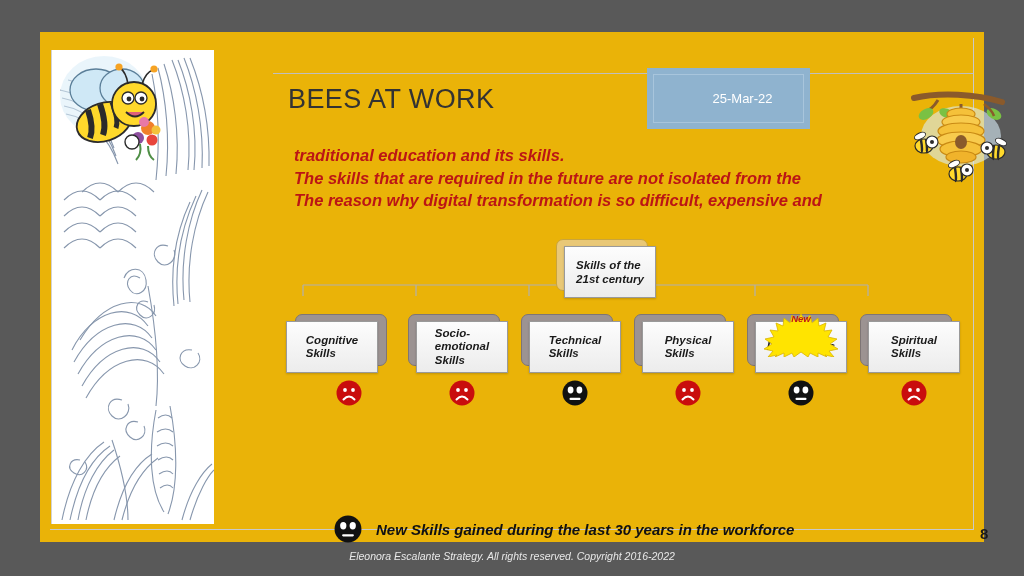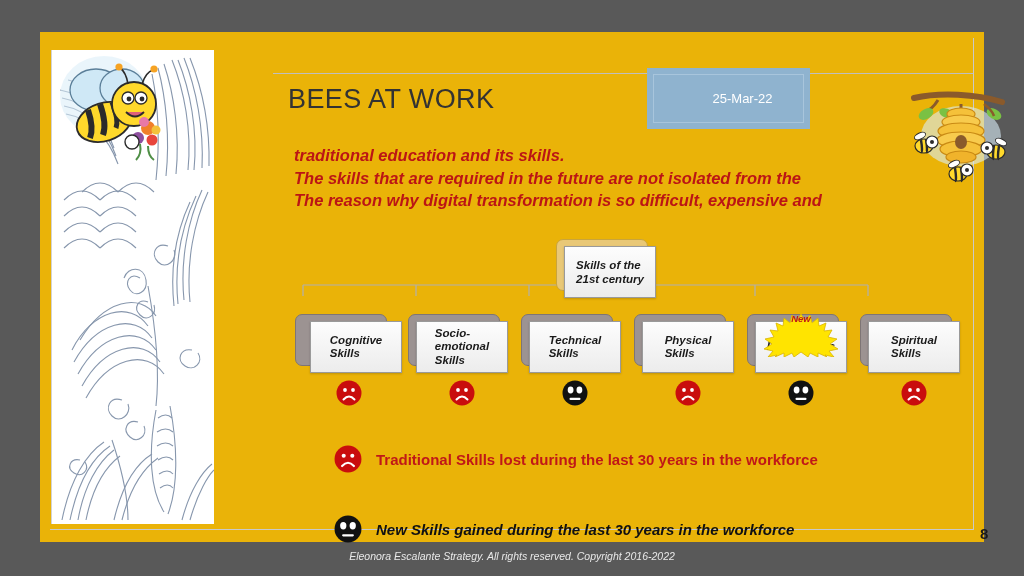--- a/index.html
+++ b/index.html
@@ -385,21 +385,21 @@
 
     <div class="card-shadow" style="left:516px; top:207px; width:92px; height:52px; background:#e9c877; border:1px solid #c9a43c;"></div>
     <div class="card node-root" style="left:524px; top:214px;">
       <div>
         <div>Skills of the</div>
         <div>21st century</div>
       </div>
     </div>
 
     <div class="card-shadow" style="left:255px; top:282px; width:92px; height:52px; background:#9c9392; border:1px solid #7e7575;"></div>
-    <div class="card node-skill" style="left:270px; top:289px;">
+    <div class="card node-skill" style="left:246px; top:289px;">
       <div>
         <div>Cognitive</div>
         <div>Skills</div>
       </div>
     </div>
 
     <div class="card-shadow" style="left:368px; top:282px; width:92px; height:52px; background:#9c9392; border:1px solid #7e7575;"></div>
     <div class="card node-skill" style="left:376px; top:289px;">
       <div>
         <div>Socio-</div>
@@ -473,31 +473,20 @@
       <ellipse cx="17.4" cy="10" rx="2.9" ry="3.4" fill="#ffffff"></ellipse>
       <rect x="7.5" y="17.8" width="11" height="2.1" rx="1" fill="#ffffff"></rect>
     </svg>
     <svg class="face" style="left:861px; top:348px;" viewBox="0 0 26 26">
       <circle cx="13" cy="13" r="12.5" fill="#c90d0d"></circle>
       <circle cx="9" cy="10" r="1.9" fill="#ffffff"></circle>
       <circle cx="17" cy="10" r="1.9" fill="#ffffff"></circle>
       <path d="M7.5 19.5 q5.5 -6 11 0" stroke="#ffffff" stroke-width="2" fill="none" stroke-linecap="round"></path>
     </svg>
 
-    <div class="legend-row legend-sad" style="left:294px; top:413px;">
-      <span class="face-wrap">
-        <svg width="28" height="28" viewBox="0 0 26 26">
-          <circle cx="13" cy="13" r="12.5" fill="#c90d0d"></circle>
-          <circle cx="9" cy="10" r="1.9" fill="#ffffff"></circle>
-          <circle cx="17" cy="10" r="1.9" fill="#ffffff"></circle>
-          <path d="M7.5 19.5 q5.5 -6 11 0" stroke="#ffffff" stroke-width="2" fill="none" stroke-linecap="round"></path>
-        </svg>
-      </span>
-      <span class="legend-text">Traditional Skills lost during the last 30 years in the workforce</span>
-    </div>
 
     <div class="legend-row legend-neutral" style="left:294px; top:483px;">
       <span class="face-wrap">
         <svg width="28" height="28" viewBox="0 0 26 26">
           <circle cx="13" cy="13" r="12.5" fill="#111111"></circle>
           <ellipse cx="8.6" cy="10" rx="2.9" ry="3.4" fill="#ffffff"></ellipse>
           <ellipse cx="17.4" cy="10" rx="2.9" ry="3.4" fill="#ffffff"></ellipse>
           <rect x="7.5" y="17.8" width="11" height="2.1" rx="1" fill="#ffffff"></rect>
         </svg>
       </span>

